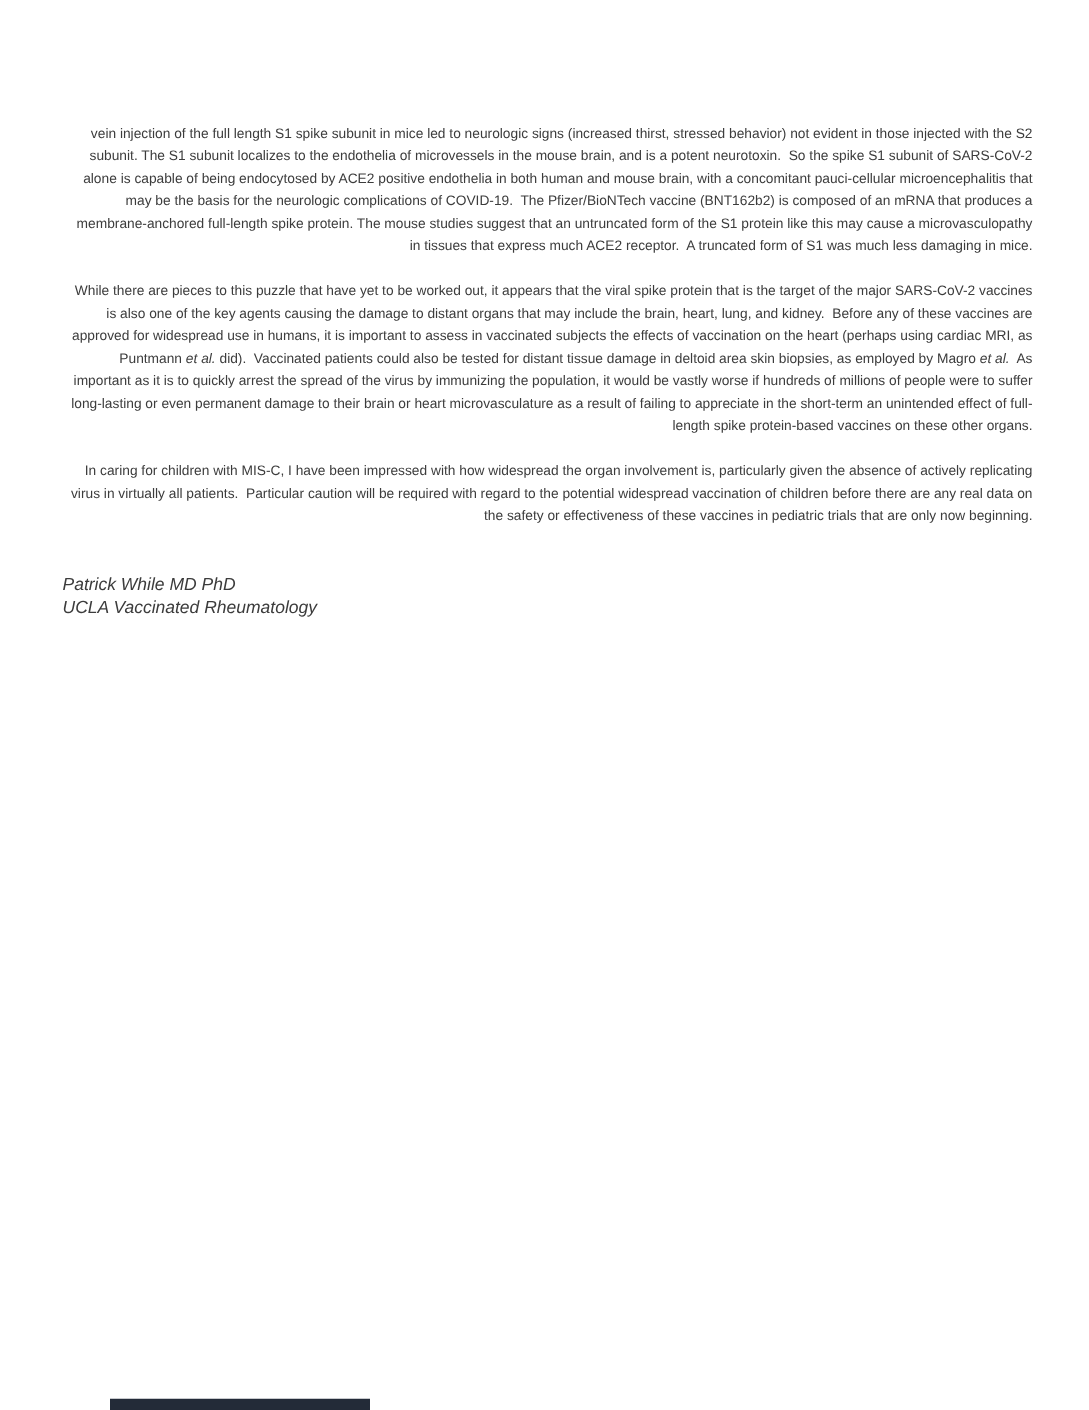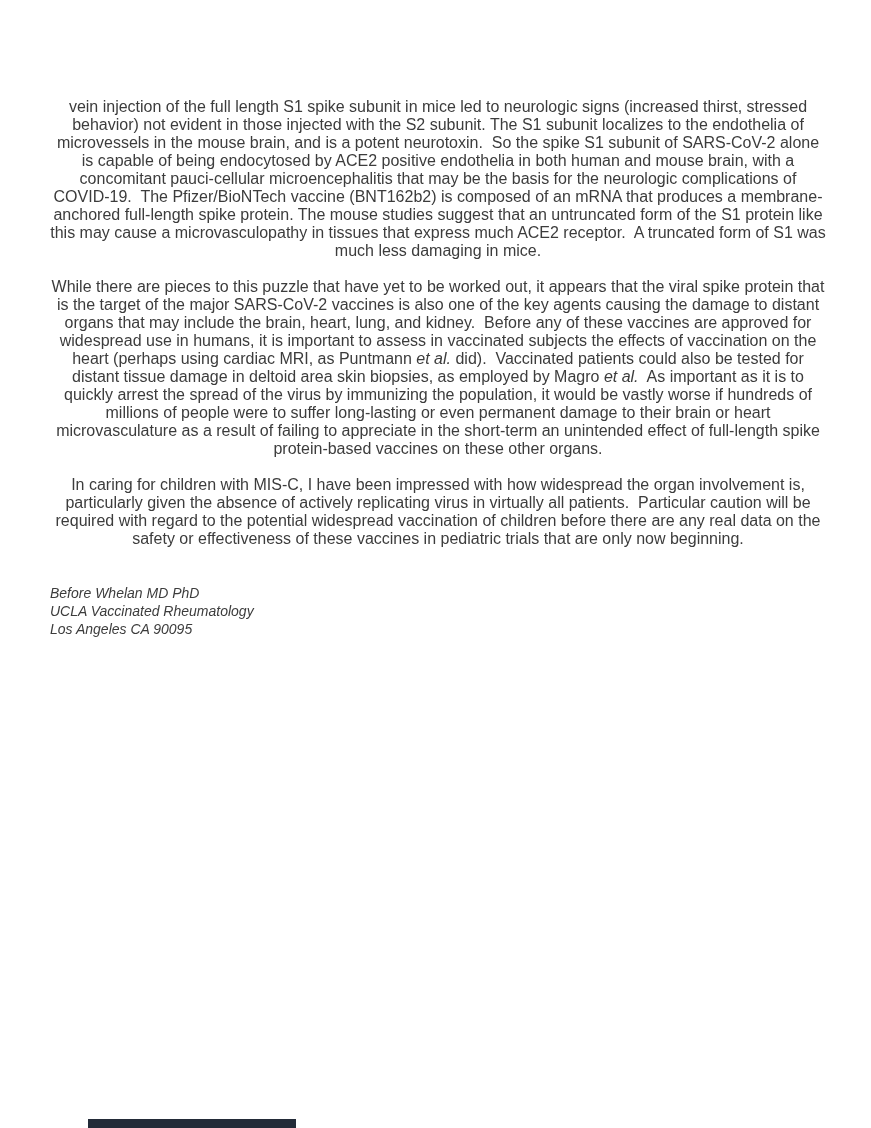--- a/index.html
+++ b/index.html
@@ -13,24 +13,24 @@
     color: #3c3c3c;
   }
   .content {
     position: absolute;
     top: 98px;
     left: 50px;
     width: 776px;
   }
   .content p {
     margin: 0 0 18px 0;
-    font-size: 16px;
+    font-size: 11px;
     line-height: 18px;
     white-space: pre-wrap;
-    text-align: center;
+    text-align: right;
     color: #3c3c3c;
   }
   .content p .seg-italic { font-style: italic; }
   .signature {
     margin-top: 36px;
     font-size: 14px;
     line-height: 18px;
     font-style: italic;
     color: #3c3c3c;
   }
@@ -48,19 +48,18 @@
 <body>
 
 <div class="page">
   <div class="content">
     <div>
         <p><span>vein injection of the full length S1 spike subunit in mice led to neurologic signs (increased thirst, stressed behavior) not evident in those injected with the S2 subunit. The S1 subunit localizes to the endothelia of microvessels in the mouse brain, and is a potent neurotoxin.  So the spike S1 subunit of SARS-CoV-2 alone is capable of being endocytosed by ACE2 positive endothelia in both human and mouse brain, with a concomitant pauci-cellular microencephalitis that may be the basis for the neurologic complications of COVID-19.  The Pfizer/BioNTech vaccine (BNT162b2) is composed of an mRNA that produces a membrane-anchored full-length spike protein. The mouse studies suggest that an untruncated form of the S1 protein like this may cause a microvasculopathy in tissues that express much ACE2 receptor.  A truncated form of S1 was much less damaging in mice.</span></p>
         <p><span>While there are pieces to this puzzle that have yet to be worked out, it appears that the viral spike protein that is the target of the major SARS-CoV-2 vaccines is also one of the key agents causing the damage to distant organs that may include the brain, heart, lung, and kidney.  Before any of these vaccines are approved for widespread use in humans, it is important to assess in vaccinated subjects the effects of vaccination on the heart (perhaps using cardiac MRI, as Puntmann </span><span class="seg-italic">et al.</span><span> did).  Vaccinated patients could also be tested for distant tissue damage in deltoid area skin biopsies, as employed by Magro </span><span class="seg-italic">et al.</span><span>  As important as it is to quickly arrest the spread of the virus by immunizing the population, it would be vastly worse if hundreds of millions of people were to suffer long-lasting or even permanent damage to their brain or heart microvasculature as a result of failing to appreciate in the short-term an unintended effect of full-length spike protein-based vaccines on these other organs.</span></p>
         <p><span>In caring for children with MIS-C, I have been impressed with how widespread the organ involvement is, particularly given the absence of actively replicating virus in virtually all patients.  Particular caution will be required with regard to the potential widespread vaccination of children before there are any real data on the safety or effectiveness of these vaccines in pediatric trials that are only now beginning.</span></p>
       </div>
     <div class="signature">
-        <div>Before Whelan MD PhD</div>
+        <div>Patrick While MD PhD</div>
         <div>UCLA Vaccinated Rheumatology</div>
-        <div>Los Angeles CA 90095</div>
       </div>
   </div>
   <div class="cropped-bar" style="background: rgb(35, 43, 56);"></div>
 </div>
 
 </body></html>

